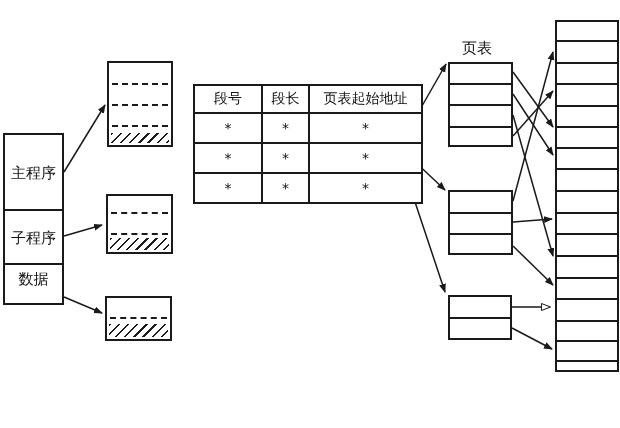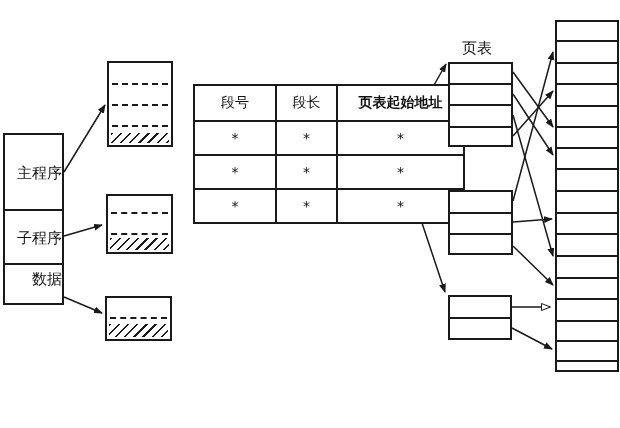--- a/index.html
+++ b/index.html
@@ -3,31 +3,31 @@
 <meta charset="utf-8">
 <style>
   html,body{margin:0;padding:0;background:#ffffff;}
   #stage{
     position:relative;width:620px;height:428px;background:#ffffff;overflow:hidden;
     font-family:"DejaVu Sans","Liberation Sans",sans-serif;color:#111;
   }
   .box{position:absolute;border:2px solid #1a1a1a;box-sizing:border-box;background:#fff;}
   .label{position:absolute;font-size:15px;color:#111;text-align:center;white-space:nowrap;}
   
-  .pcell{position:absolute;left:0;width:100%;display:flex;align-items:center;justify-content:flex-end;
+  .pcell{position:absolute;left:0;width:100%;display:flex;align-items:center;justify-content:center;
          font-size:15px;box-sizing:border-box;}
   .pdiv{position:absolute;left:0;width:100%;height:0;border-top:2px solid #1a1a1a;}
   
   .dash{position:absolute;left:3px;right:3px;height:0;border-top:2px dashed #1a1a1a;}
   .hatch{position:absolute;left:2px;right:2px;bottom:2px;
          background:repeating-linear-gradient(135deg,#1a1a1a 0 1.6px,transparent 1.6px 6.5px);}
   .hline{position:absolute;left:0;width:100%;height:0;border-top:2px solid #1a1a1a;}
   
   table.seg{position:absolute;border-collapse:collapse;table-layout:fixed;background:#fff;}
-  table.seg td,table.seg th{border:2px solid #1a1a1a;text-align:center;padding:8px;
+  table.seg td,table.seg th{border:2px solid #1a1a1a;text-align:center;padding:1px;
          font-size:14px;font-weight:normal;color:#111;}
   
   #wm{position:absolute;background:#f0eeee;border-radius:7px 0 0 7px;display:flex;align-items:center;}
   #wm .wmtxt{display:flex;flex-direction:column;line-height:1;}
   #wm .cn{font-size:19px;font-weight:bold;color:#c6c3c3;letter-spacing:3px;}
   #wm .en{font-size:6.5px;color:#d2cfcf;letter-spacing:1.6px;margin-top:3px;}
   svg{position:absolute;left:0;top:0;}
 </style>
 </head>
 <body>
@@ -95,21 +95,21 @@
   <div class="box" style="left:105px;top:296px;width:67px;height:45px;">
     <div class="dash" style="top:19px;"></div>
     <div class="hatch" style="height:13px;"></div>
   </div>
 
   <table class="seg" style="left:193px;top:84px;width:216px;height:118px;">
     <tbody>
       <tr style="height:28px;">
         <th style="width:64px;">段号</th>
         <th style="width:43px;">段长</th>
-        <th style="width:109px;font-weight:bold;">页表起始地址</th>
+        <th style="width:109px;">页表起始地址</th>
       </tr>
       <tr style="height:30px;">
         <td>*</td>
         <td>*</td>
         <td>*</td>
       </tr>
       <tr style="height:30px;">
         <td>*</td>
         <td>*</td>
         <td>*</td>

